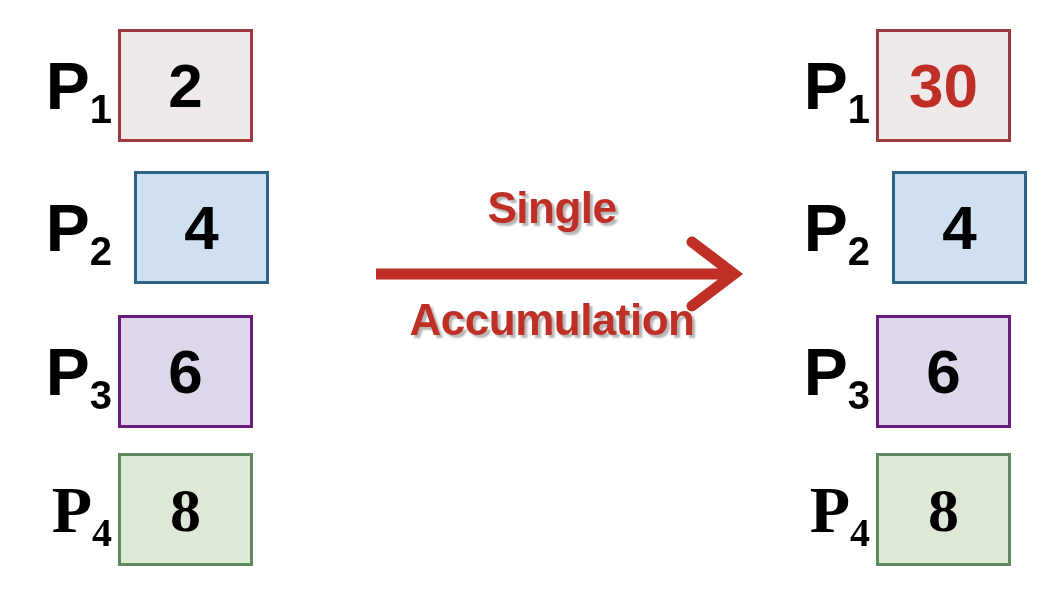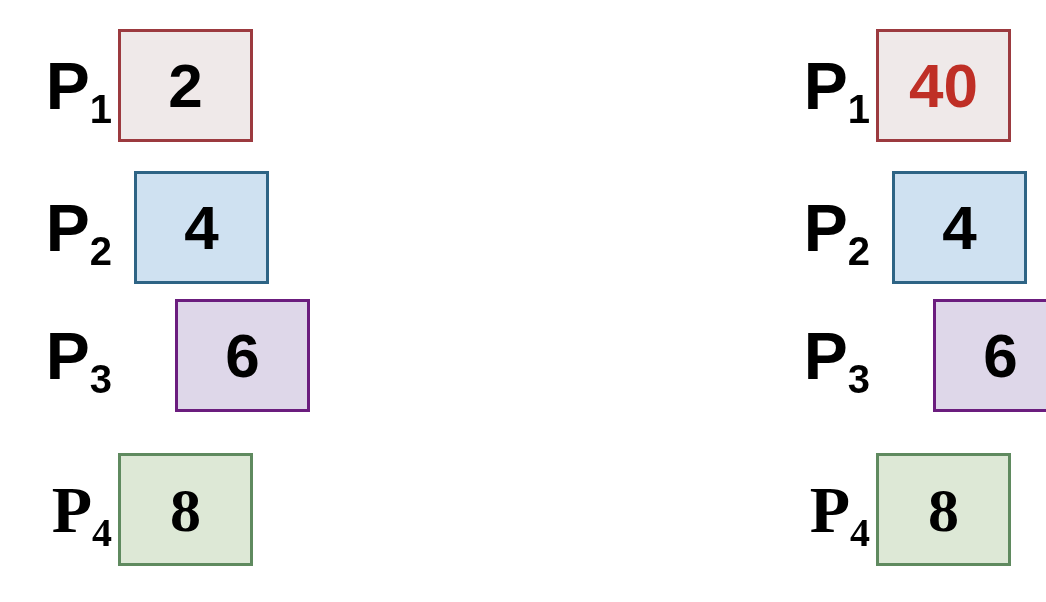--- a/index.html
+++ b/index.html
@@ -30,21 +30,21 @@
   .proc-row {
     position: absolute;
     left: 0;
     width: 300px;
     height: 115px;
     display: flex;
     align-items: center;
   }
   .proc-row.r1 { top: 28px; }
   .proc-row.r2 { top: 170px; gap: 16px; }
-  .proc-row.r3 { top: 298px; justify-content: space-between; }
+  .proc-row.r3 { top: 314px; }
   .proc-row.r4 { top: 452px; font-family: Liberation Serif, serif; }
 
   .proc-label {
     flex: 0 0 auto;
     width: 108px;
     text-align: right;
     padding-right: 8px;
     font-size: 66px;
     font-weight: bold;
     color: #000000;
@@ -150,27 +150,39 @@
 
     <div class="proc-row r4">
       <div class="proc-label"><span>P</span><span class="sub">4</span></div>
       <div class="value-box box-green">
         <span class="value">8</span>
       </div>
     </div>
 
   </div>
 
+  <div id="transition">
+
+    <div id="trans-text-top" class="trans-text">Single</div>
+
+    <svg id="arrow-svg" viewBox="0 0 400 60">
+      <line x1="24" y1="30" x2="378" y2="30" stroke="#bf2f26" stroke-width="11" stroke-linecap="butt"></line>
+      <polyline points="340,-2 382,30 340,62" fill="none" stroke="#bf2f26" stroke-width="11" stroke-linecap="round" stroke-linejoin="miter"></polyline>
+    </svg>
+
+    <div id="trans-text-bottom" class="trans-text">Accumulation</div>
+
+  </div>
 
   <div id="column-right" class="column">
 
     <div class="proc-row r1">
       <div class="proc-label"><span>P</span><span class="sub">1</span></div>
       <div class="value-box box-red">
-        <span class="value value-accent">40</span>
+        <span class="value value-accent">30</span>
       </div>
     </div>
 
     <div class="proc-row r2">
       <div class="proc-label"><span>P</span><span class="sub">2</span></div>
       <div class="value-box box-blue">
         <span class="value">4</span>
       </div>
     </div>
 

